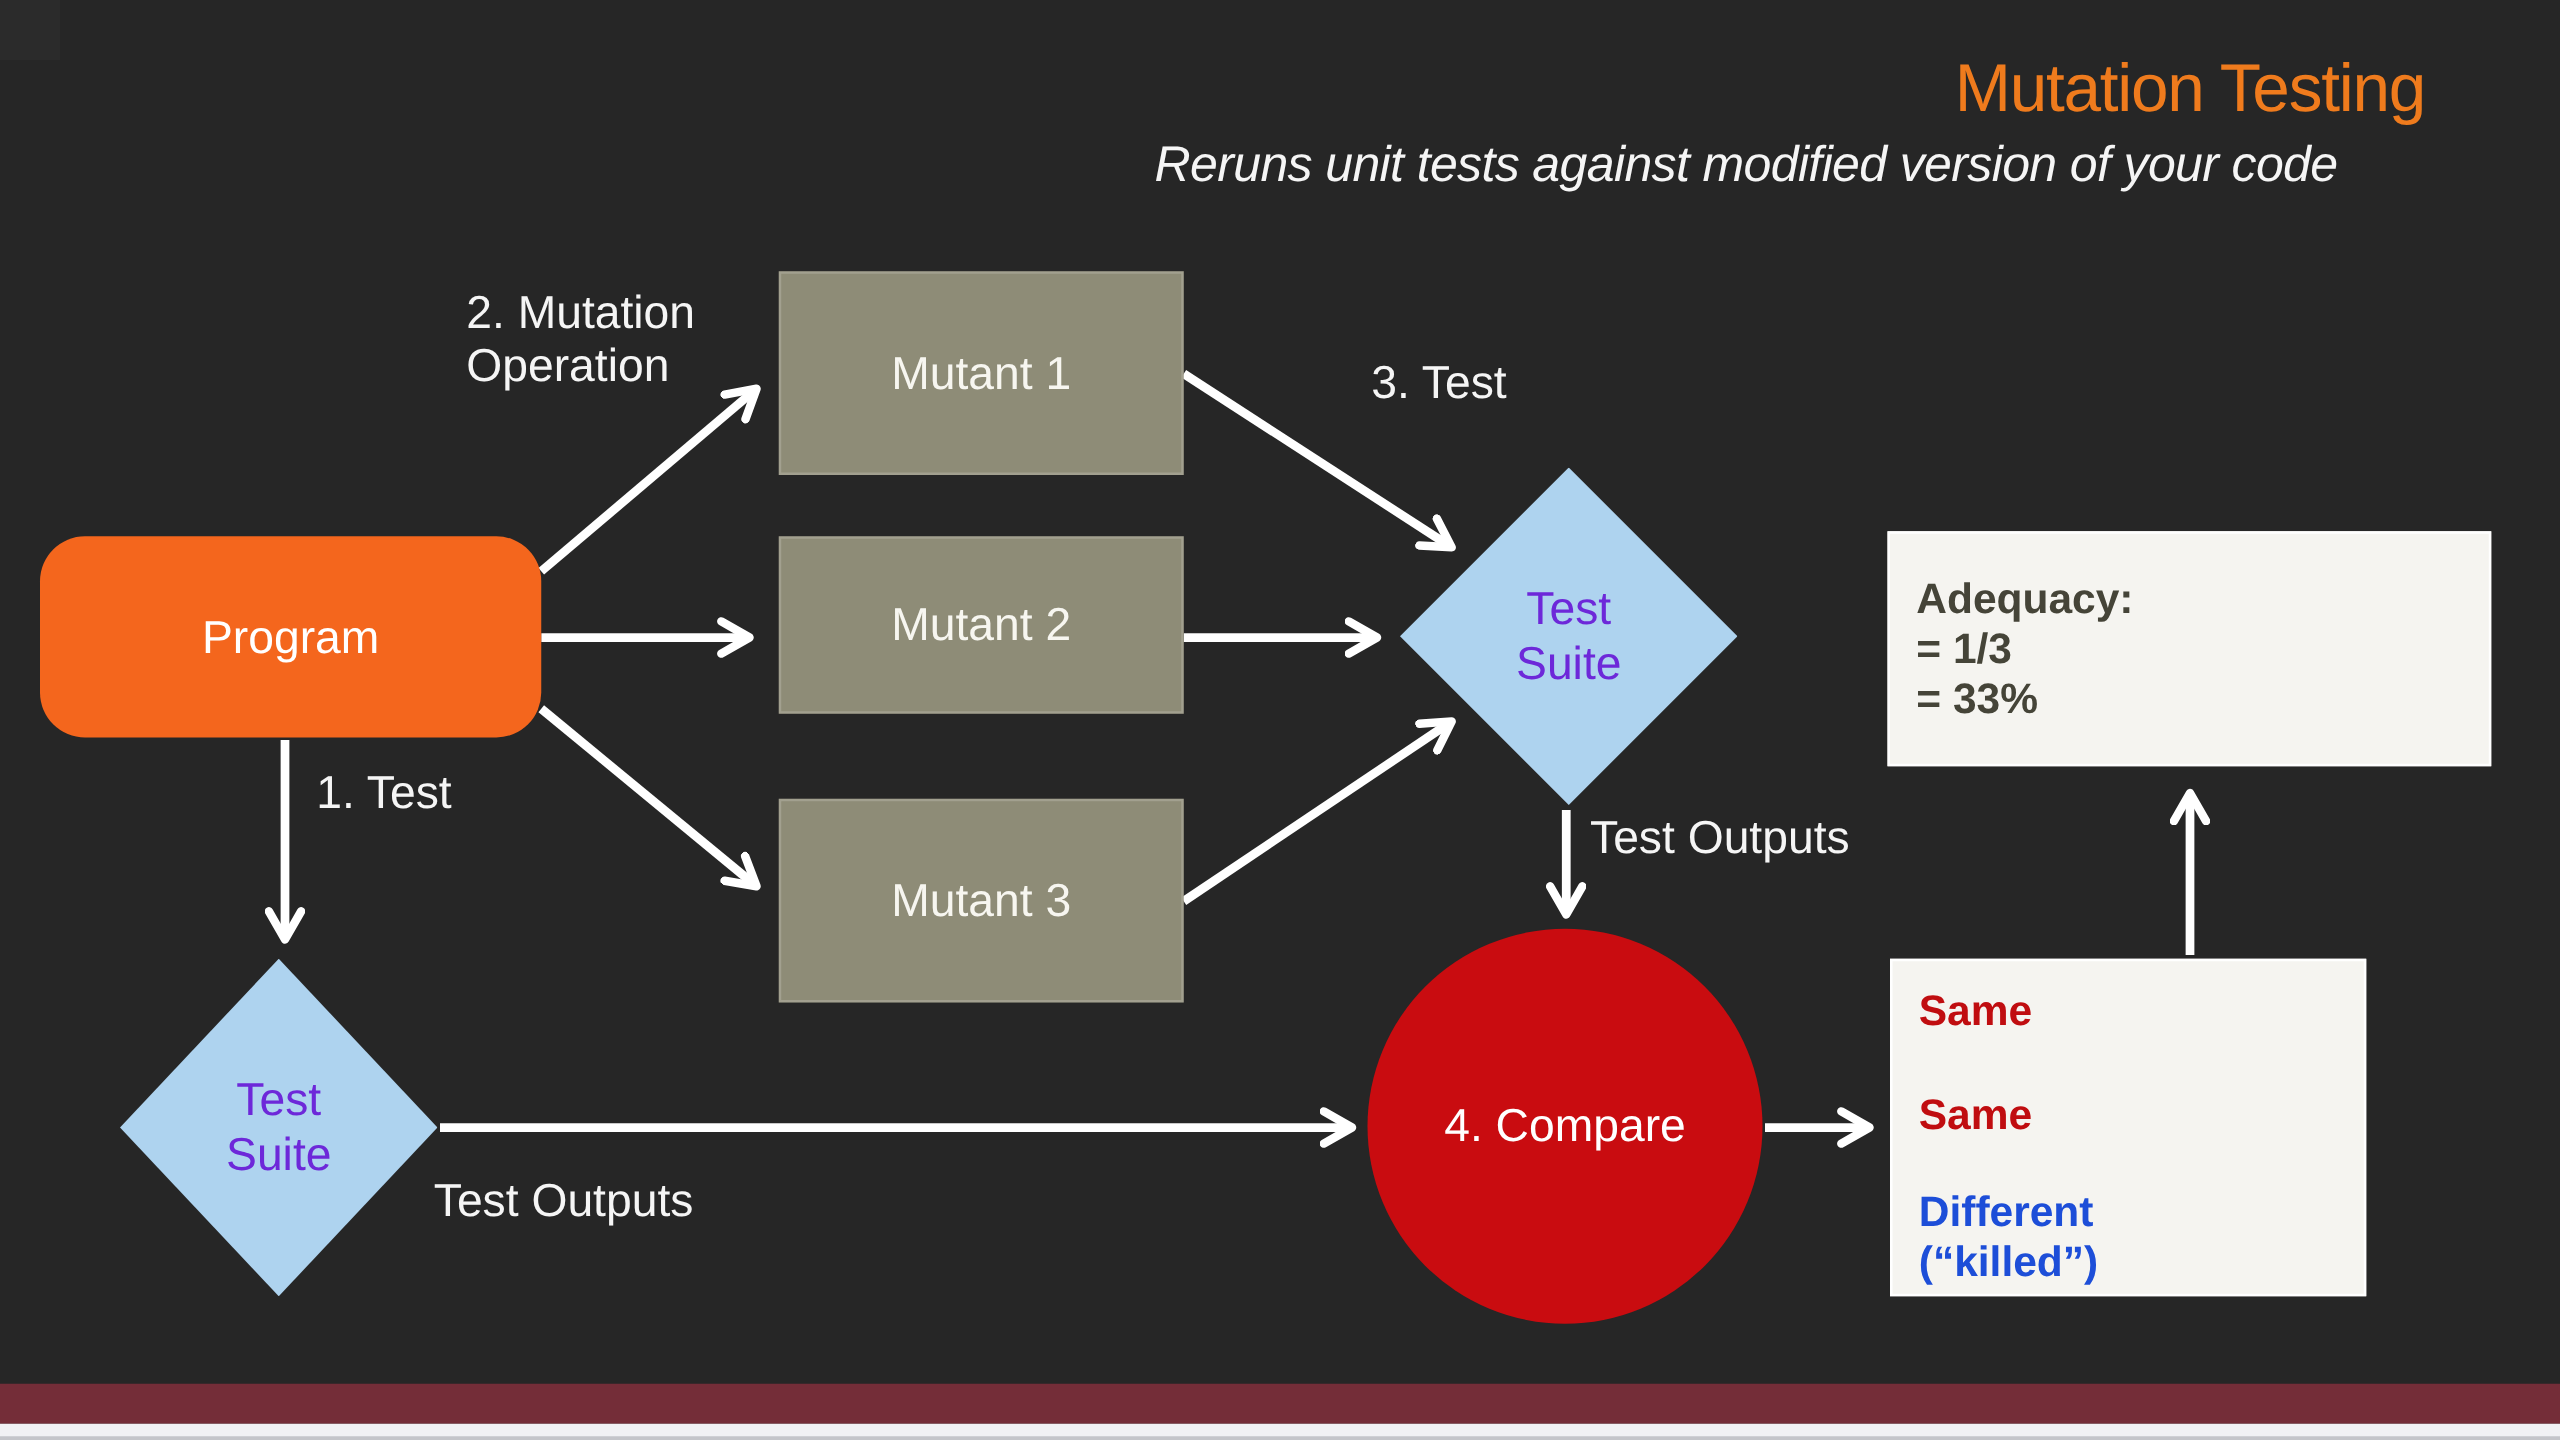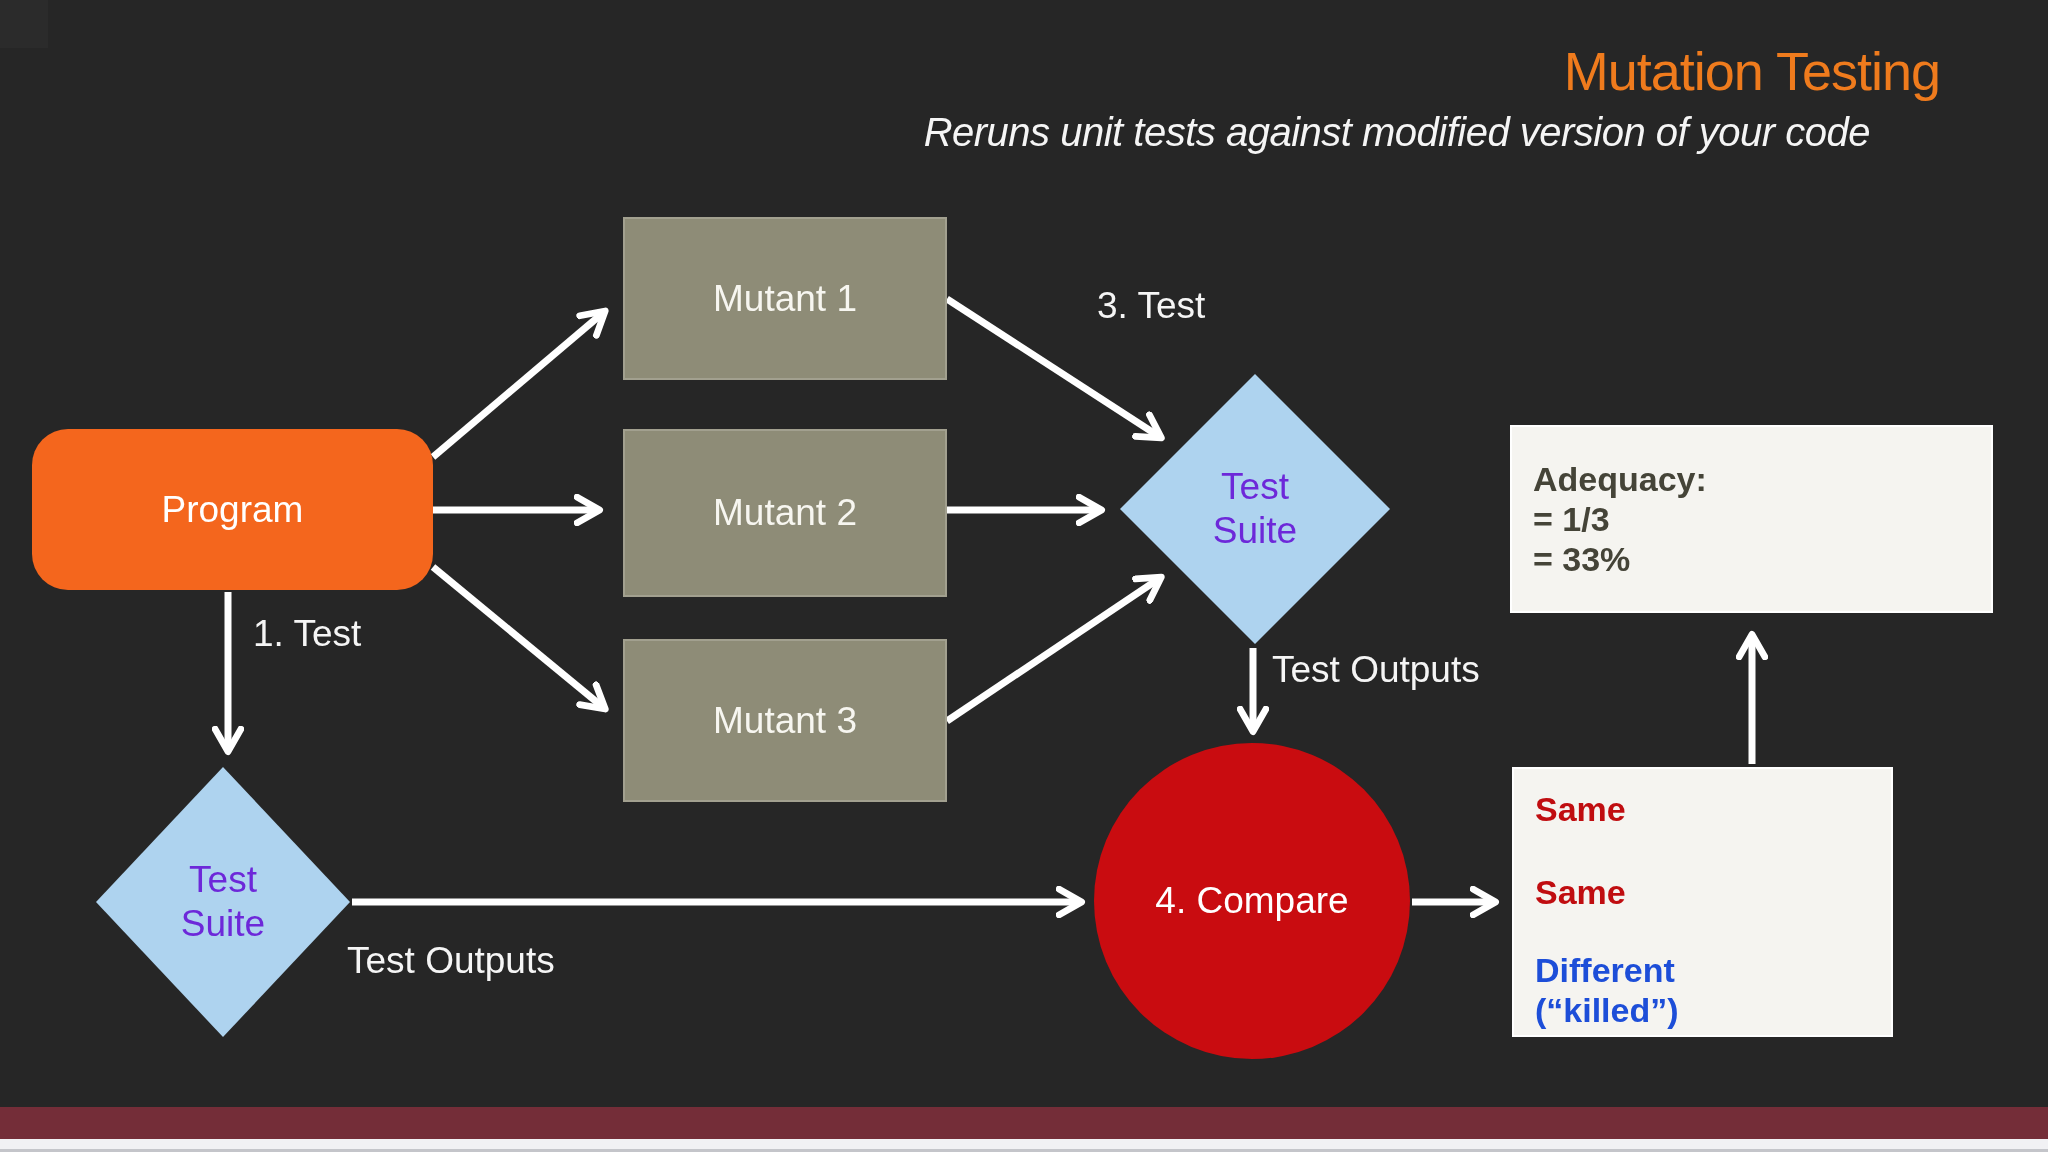--- a/index.html
+++ b/index.html
@@ -24,21 +24,21 @@
   .shape{position:absolute;display:flex;align-items:center;justify-content:center;text-align:center;box-sizing:border-box;}
   .program{
     left:32px;top:429px;width:401px;height:161px;border-radius:36px;
     background:#f4661d;font-size:37px;color:#fff;
   }
   .mutant{
     width:324px;height:163px;background:#8e8c77;color:#f7f6f0;
     font-size:37px;border:2px solid rgba(255,255,255,0.18);
   }
   .mutant1{left:623px;top:217px;}
-  .mutant2{left:623px;top:429px;height:168px;}
+  .mutant2{left:623px;top:429px;height:142px;}
   .mutant3{left:623px;top:639px;text-align:right;}
   .diamond{
     background:#aed3ef;color:#6d28d9;font-size:37px;line-height:44px;
     clip-path:polygon(50% 0, 100% 50%, 50% 100%, 0 50%);
   }
   .diamond-top{left:1120px;top:374px;width:270px;height:270px;}
   .diamond-bottom{left:96px;top:767px;width:254px;height:270px;}
   .compare{
     left:1094px;top:743px;width:316px;height:316px;border-radius:50%;
     background:#c90c10;font-size:37px;color:#fff;
@@ -121,20 +121,24 @@
     <span>
       <span class="block">Test</span>
       <span class="block">Suite</span>
     </span>
   </div>
 
   <div class="shape compare">
     <span>4. Compare</span>
   </div>
 
+  <div class="labelbox lbl-step2">
+    <span class="block">2. Mutation</span>
+    <span class="block">Operation</span>
+  </div>
   <div class="labelbox lbl-step1">1. Test</div>
   <div class="labelbox lbl-step3">3. Test</div>
   <div class="labelbox lbl-outputs-top">Test Outputs</div>
   <div class="labelbox lbl-outputs-bottom">Test Outputs</div>
 
   <div class="panel panel-adequacy">
     <div>Adequacy:</div>
     <div>= 1/3</div>
     <div>= 33%</div>
   </div>

